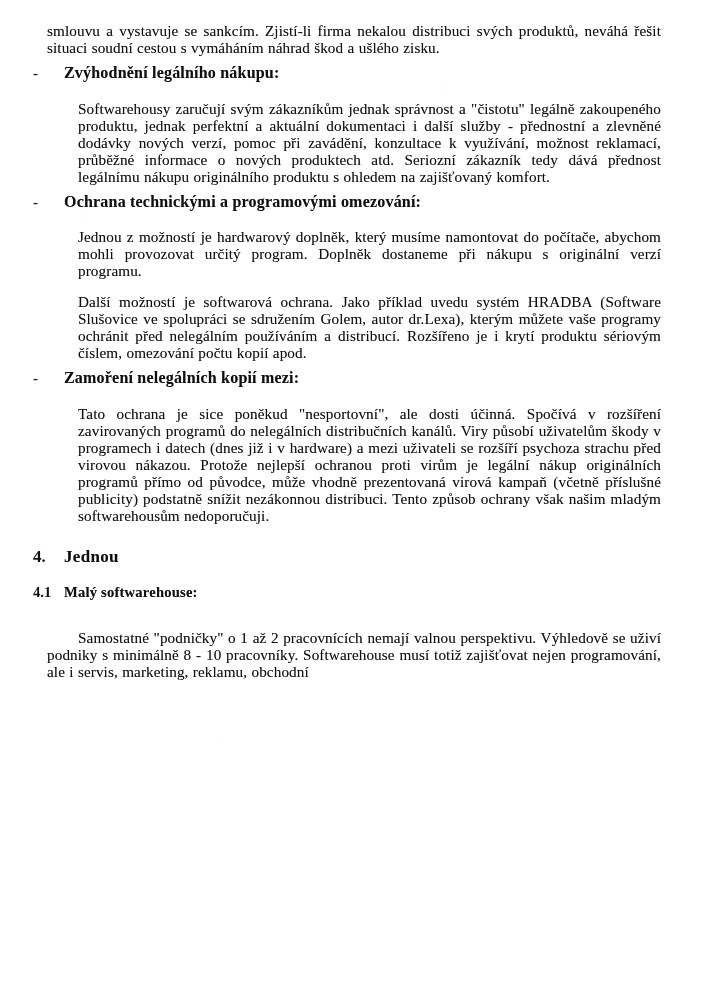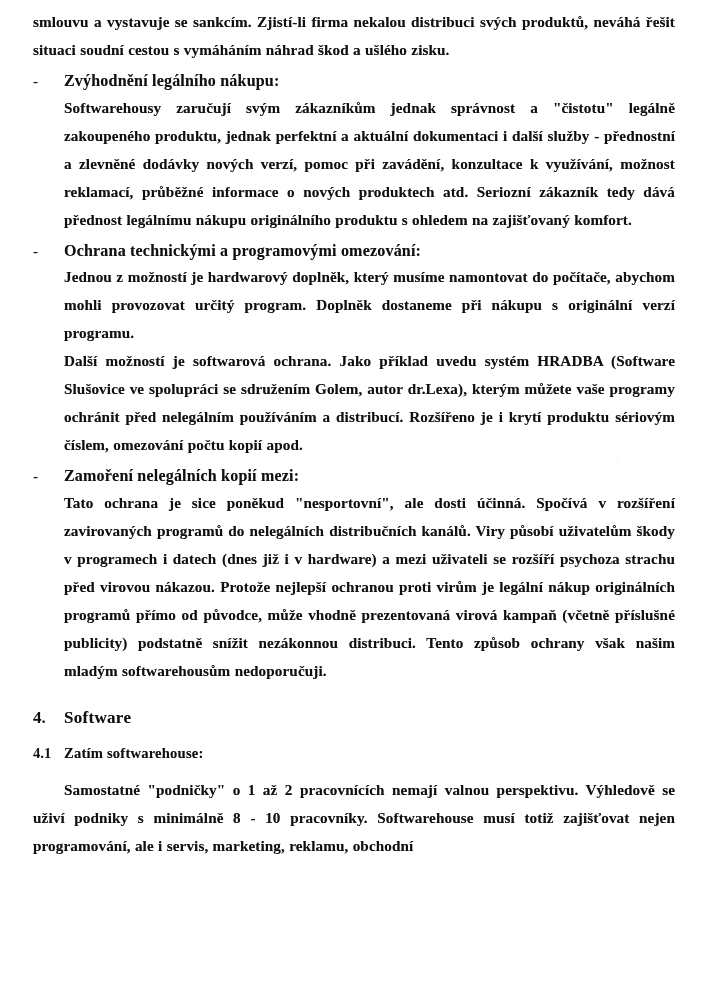--- a/index.html
+++ b/index.html
@@ -28,27 +28,26 @@
       radial-gradient(circle at 31% 75%, rgba(0,0,0,0.028) 0 1px, transparent 1px),
       #ffffff;
   }
   .content {
     position: absolute;
     left: 33px;
     top: 8px;
     width: 642px;
   }
   p {
-    margin: 0;
+    margin: 14px;
     text-align: justify;
     font-size: 15.2px;
-    line-height: 28px;
+    line-height: 17px;
     letter-spacing: 0.1px;
     word-spacing: 0.4px;
-    font-weight: bold;
   }
   .para {
     margin-bottom: 0px;
   }
   .intro {
     text-indent: 0;
   }
   .body-indent {
     padding-left: 31px;
   }
@@ -148,28 +147,28 @@
     <div class="bullet-row">
       <div class="bullet-dash">-</div>
       <div class="bullet-head">Zamoření nelegálních kopií mezi:</div>
     </div>
     <p class="para body-indent">Tato ochrana je sice poněkud "nesportovní", ale dosti účinná. Spočívá v rozšíření zavirovaných programů do nelegálních distribučních kanálů. Viry působí uživatelům škody v programech i datech (dnes již i v hardware) a mezi uživateli se rozšíří psychoza strachu před virovou nákazou. Protože nejlepší ochranou proti virům je legální nákup originálních programů přímo od původce, může vhodně prezentovaná virová kampaň (včetně příslušné publicity) podstatně snížit nezákonnou distribuci. Tento způsob ochrany však našim mladým softwarehousům nedoporučuji.</p>
 
     <div class="gap-lg"></div>
 
     <div class="section-row">
       <div class="section-num">4.</div>
-      <h2 class="section">Software</h2>
+      <h2 class="section">Jednou</h2>
     </div>
 
     <div class="gap-md"></div>
 
     <div class="subsection-row">
       <div class="subsection-num">4.1</div>
-      <div class="subsection-title">Zatím softwarehouse:</div>
+      <div class="subsection-title">Malý softwarehouse:</div>
     </div>
 
     <div class="gap-md"></div>
 
     <p class="para first-line-indent">Samostatné "podničky" o 1 až 2 pracovnících nemají valnou perspektivu. Výhledově se uživí podniky s minimálně 8 - 10 pracovníky. Softwarehouse musí totiž zajišťovat nejen programování, ale i servis, marketing, reklamu, obchodní</p>
 
   </div>
 </div>
 
 </body></html>

